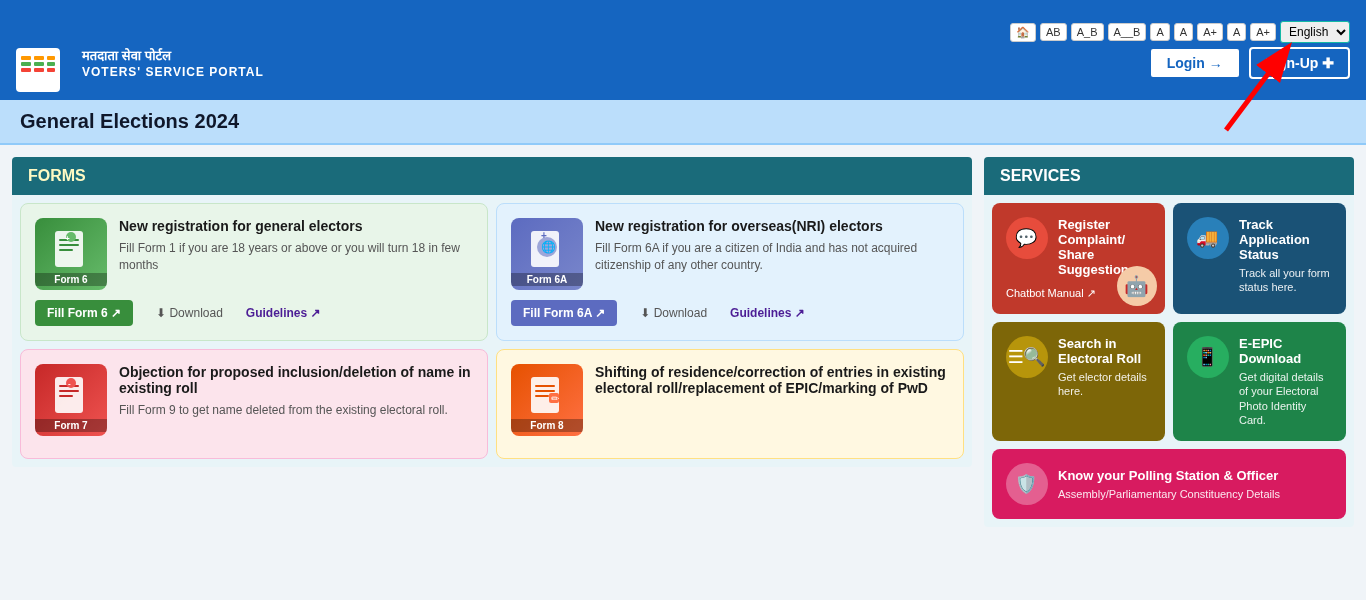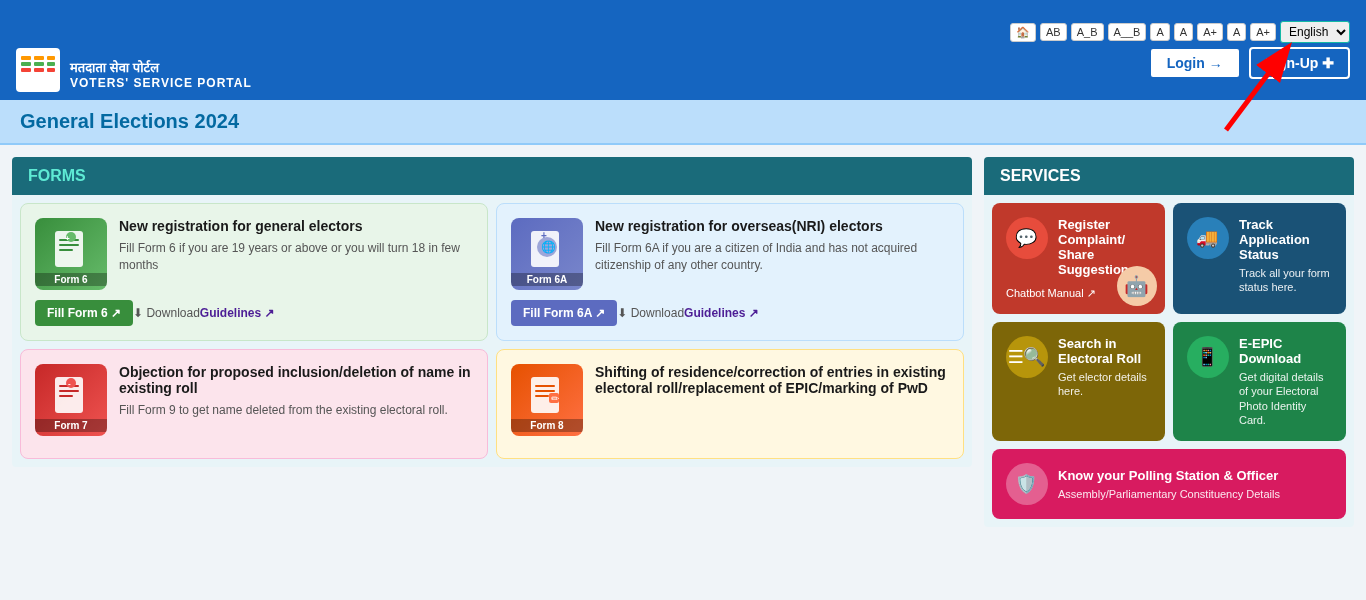--- a/index.html
+++ b/index.html
@@ -9,22 +9,22 @@
     .header {
       background: #1565c0;
       display: flex;
       align-items: center;
       justify-content: space-between;
       padding: 8px 16px;
       min-height: 64px;
     }
     .header-left {
       display: flex;
-      align-items: flex-end;
-      gap: 10px;
+      align-items: flex-start;
+      gap: 22px;
       margin-top: 40px;
     }
     .logo-icon {
       width: 44px;
       height: 44px;
     }
     .header-title {
       color: white;
       line-height: 1.3;
     }
@@ -88,40 +88,40 @@
       cursor: pointer;
     }
 
     
     .banner {
       background: #bbdefb;
       padding: 10px 20px;
       border-bottom: 2px solid #90caf9;
     }
     .banner-title {
-      color: #0369a1;
+      color: #0f172a;
       font-size: 20px;
       font-weight: bold;
     }
 
     
     .main-content {
       display: flex;
       gap: 0;
       padding: 12px 12px;
       gap: 12px;
     }
 
     
     .forms-section {
       flex: 1;
     }
     .section-header {
       background: #1a6b7a;
-      color: #5eead4;
+      color: #fef9c3;
       font-size: 16px;
       font-weight: bold;
       padding: 10px 16px;
       border-radius: 4px 4px 0 0;
     }
     .forms-grid {
       display: grid;
       grid-template-columns: 1fr 1fr;
       gap: 8px;
       padding: 8px;
@@ -183,21 +183,21 @@
     }
     .form-info p {
       font-size: 12px;
       color: #555;
       line-height: 1.4;
     }
 
     .form-card-actions {
       display: flex;
       align-items: center;
-      gap: 0;
+      gap: 23px;
       margin-top: 10px;
     }
     .btn-fill {
       background: #388e3c;
       color: white;
       border: none;
       border-radius: 4px;
       padding: 6px 12px;
       font-size: 12px;
       font-weight: bold;
@@ -401,21 +401,21 @@
               <rect x="8" y="10" width="20" height="2" rx="1" fill="#388e3c"></rect>
               <rect x="8" y="15" width="20" height="2" rx="1" fill="#388e3c"></rect>
               <rect x="8" y="20" width="14" height="2" rx="1" fill="#388e3c"></rect>
               <circle cx="20" cy="8" r="5" fill="#66bb6a"></circle>
               <text x="14" y="12" font-size="8" fill="white" font-weight="bold">+</text>
             </svg>
             <span class="form-label">Form 6</span>
           </div>
           <div class="form-info">
             <h3>New registration for general electors</h3>
-            <p>Fill Form 6 if you are 19 years or above or you will turn 18 in few months</p>
+            <p>Fill Form 1 if you are 18 years or above or you will turn 18 in few months</p>
           </div>
         </div>
         <div class="form-card-actions">
           <button class="btn-fill">Fill Form 6 ↗</button>
           <button class="btn-download">⬇ Download</button>
           <button class="btn-guidelines">Guidelines ↗</button>
         </div>
       </div>
 
       <div class="form-card blue-bg">

